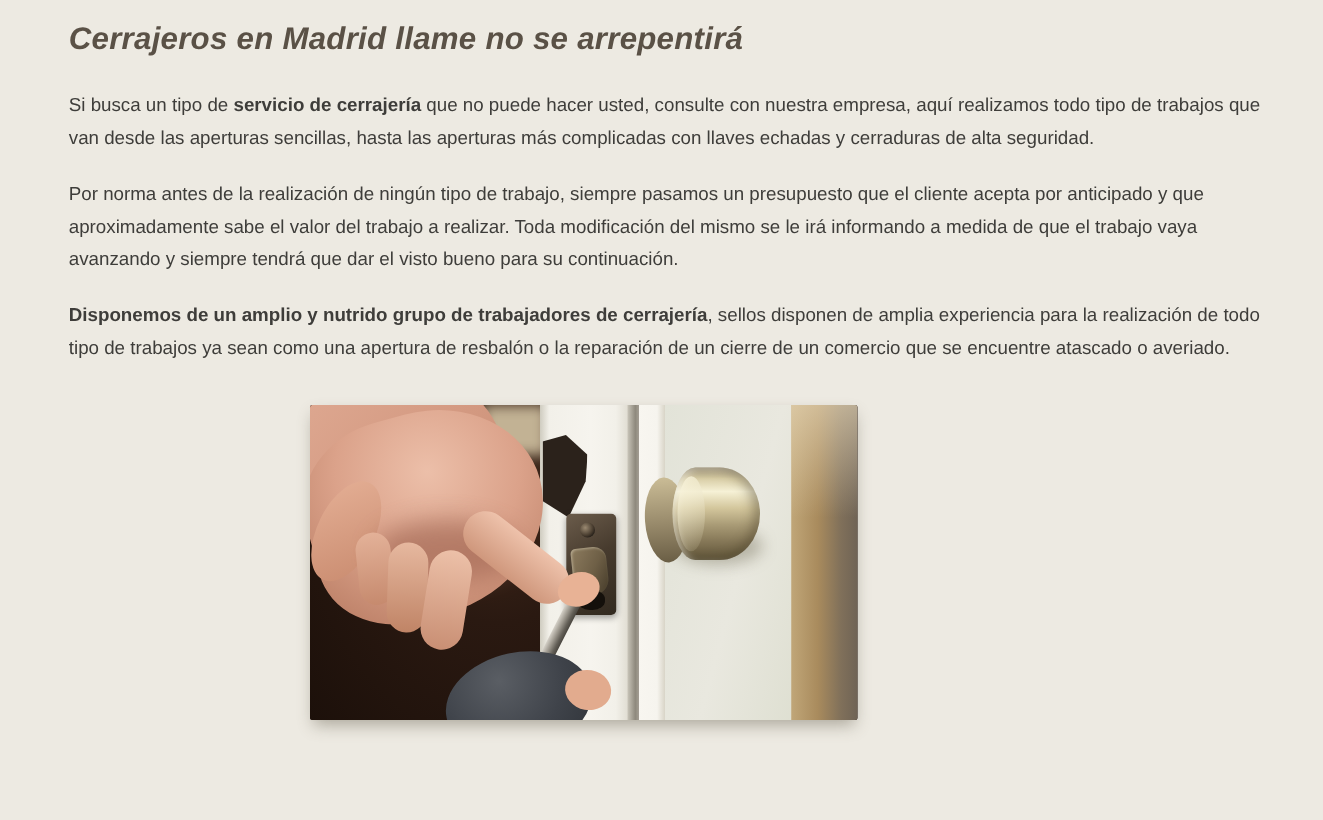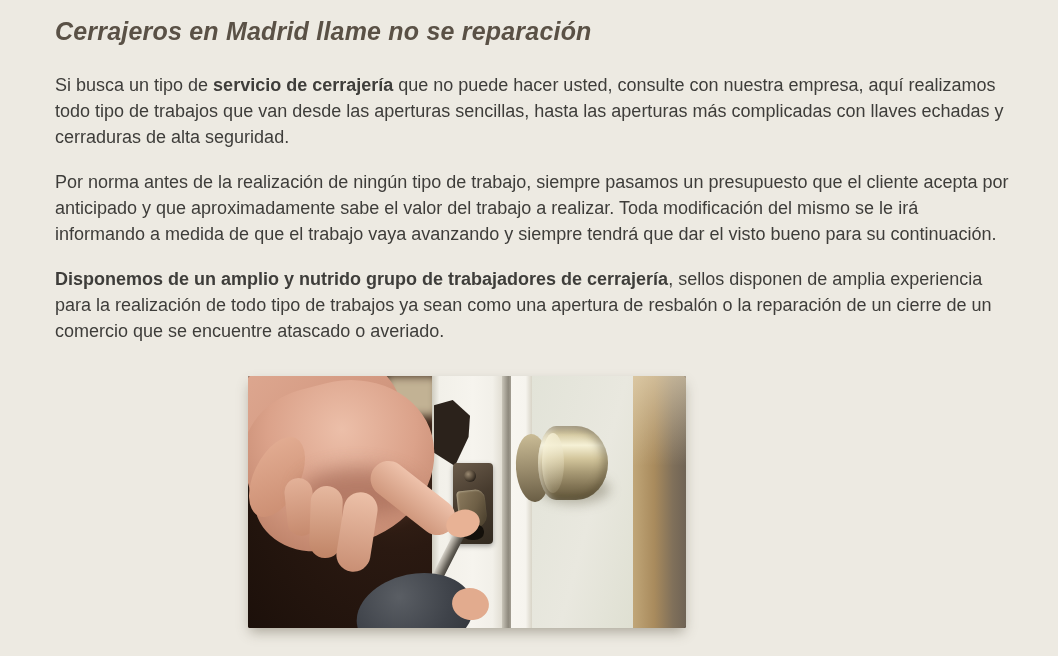--- a/index.html
+++ b/index.html
@@ -26,21 +26,21 @@
     padding-top:16px;
     font-size:25px;
     line-height:30px;
     font-weight:bold;
     font-style:italic;
     color:var(--heading-color);
     letter-spacing:.2px;
   }
   .article-body{margin-top:26px}
   p.para{
-    font-size:18px;
+    font-size:15px;
     line-height:26px;
     color:var(--text-color);
   }
   p.para + p.para{margin-top:19px}
   .bold{font-weight:bold}
 
   
   figure.locksmith-photo{
     position:relative;
     width:438px;height:252px;
@@ -123,21 +123,21 @@
   .fingertip-top{left:198px;top:134px;width:34px;height:27px;border-radius:50%;
     transform:rotate(-18deg);background:#e8b295;}
   .fingertip-bottom{left:204px;top:212px;width:37px;height:32px;border-radius:50%;
     transform:rotate(10deg);background:#e2ab8e;}
 </style>
 </head>
 <body>
 
 <main class="content">
 
-  <h1 class="page-title">Cerrajeros en Madrid llame no se reparación</h1>
+  <h1 class="page-title">Cerrajeros en Madrid llame no se arrepentirá</h1>
 
   <div class="article-body">
 
     <p class="para">
       <span>Si busca un tipo de </span><span class="bold">servicio de cerrajería</span><span> que no puede hacer usted, consulte con nuestra empresa, aquí realizamos todo tipo de trabajos que van desde las aperturas sencillas, hasta las aperturas más complicadas con llaves echadas y cerraduras de alta seguridad.</span>
     </p>
 
     <p class="para">
       <span>Por norma antes de la realización de ningún tipo de trabajo, siempre pasamos un presupuesto que el cliente acepta por anticipado y que aproximadamente sabe el valor del trabajo a realizar. Toda modificación del mismo se le irá informando a medida de que el trabajo vaya avanzando y siempre tendrá que dar el visto bueno para su continuación.</span>
     </p>

